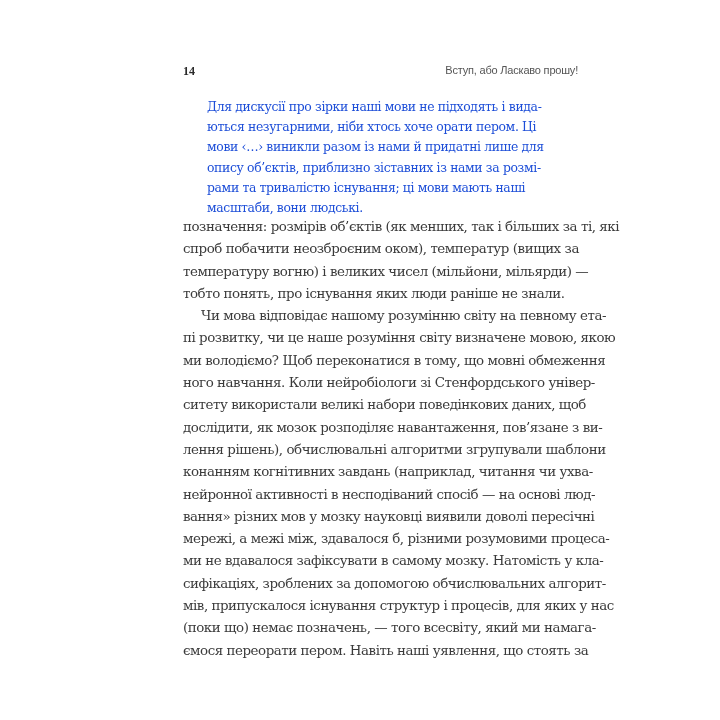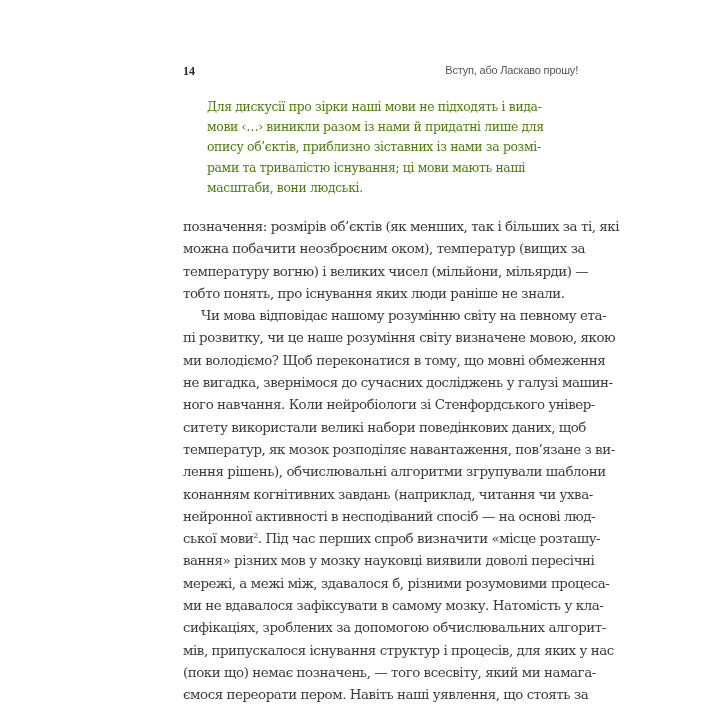--- a/index.html
+++ b/index.html
@@ -15,21 +15,21 @@
       font-family: "Liberation Serif", serif; font-weight: bold;
       font-size: 12px; color: #2a2a2a;
     }
     .running-head {
       position: absolute; right: 142px; top: 64px;
       font-family: "Liberation Sans", sans-serif; font-size: 11px;
       color: #555; letter-spacing: -0.2px;
     }
     .quote {
       position: absolute; left: 207px; top: 97px; width: 310px;
-      font-size: 12.4px; line-height: 20.2px; color: #4d7c0f;
+      font-size: 12.4px; line-height: 20.2px; color: #1d4ed8;
       text-align: justify; letter-spacing: -0.35px;
     }
     .body-text {
       position: absolute; left: 183px; top: 216px; width: 396px;
       font-size: 13.4px; line-height: 22.3px; color: #3a3a3a;
       letter-spacing: -0.45px;
     }
     .line { display: block; white-space: nowrap; text-align: justify; text-align-last: justify; }
     .line.last { text-align-last: left; }
     .line.indent { text-indent: 18px; }
@@ -37,45 +37,44 @@
   </style>
 </head>
 <body>
 
 <div class="page">
   <div class="folio">14</div>
   <div class="running-head">Вступ, або Ласкаво прошу!</div>
 
   <div class="quote">
     <span class="line">Для дискусії про зірки наші мови не підходять і вида-</span>
+    <span class="line">ються незугарними, ніби хтось хоче орати пером. Ці</span>
     <span class="line">мови ‹…› виникли разом із нами й придатні лише для</span>
     <span class="line">опису об’єктів, приблизно зіставних із нами за розмі-</span>
     <span class="line">рами та тривалістю існування; ці мови мають наші</span>
     <span class="line last">масштаби, вони людські.</span>
   </div>
 
   <div class="body-text">
     <div>
       <span class="line">позначення: розмірів об’єктів (як менших, так і більших за ті, які</span>
-      <span class="line">можна побачити неозброєним оком), температур (вищих за</span>
+      <span class="line">спроб побачити неозброєним оком), температур (вищих за</span>
       <span class="line">температуру вогню) і великих чисел (мільйони, мільярди) —</span>
       <span class="line last">тобто понять, про існування яких люди раніше не знали.</span>
     </div>
     <div>
       <span class="line indent">Чи мова відповідає нашому розумінню світу на певному ета-</span>
       <span class="line">пі розвитку, чи це наше розуміння світу визначене мовою, якою</span>
       <span class="line">ми володіємо? Щоб переконатися в тому, що мовні обмеження</span>
-      <span class="line">не вигадка, звернімося до сучасних досліджень у галузі машин-</span>
       <span class="line">ного навчання. Коли нейробіологи зі Стенфордського універ-</span>
       <span class="line">ситету використали великі набори поведінкових даних, щоб</span>
-      <span class="line">температур, як мозок розподіляє навантаження, пов’язане з ви-</span>
+      <span class="line">дослідити, як мозок розподіляє навантаження, пов’язане з ви-</span>
       <span class="line">лення рішень), обчислювальні алгоритми згрупували шаблони</span>
       <span class="line">конанням когнітивних завдань (наприклад, читання чи ухва-</span>
       <span class="line">нейронної активності в несподіваний спосіб — на основі люд-</span>
-      <span class="line"><span>ської мови</span><sup>2</sup><span>. Під час перших спроб визначити «місце розташу-</span></span>
       <span class="line">вання» різних мов у мозку науковці виявили доволі пересічні</span>
       <span class="line">мережі, а межі між, здавалося б, різними розумовими процеса-</span>
       <span class="line">ми не вдавалося зафіксувати в самому мозку. Натомість у кла-</span>
       <span class="line">сифікаціях, зроблених за допомогою обчислювальних алгорит-</span>
       <span class="line">мів, припускалося існування структур і процесів, для яких у нас</span>
       <span class="line">(поки що) немає позначень, — того всесвіту, який ми намага-</span>
       <span class="line">ємося переорати пером. Навіть наші уявлення, що стоять за</span>
 
     </div>
   </div>

